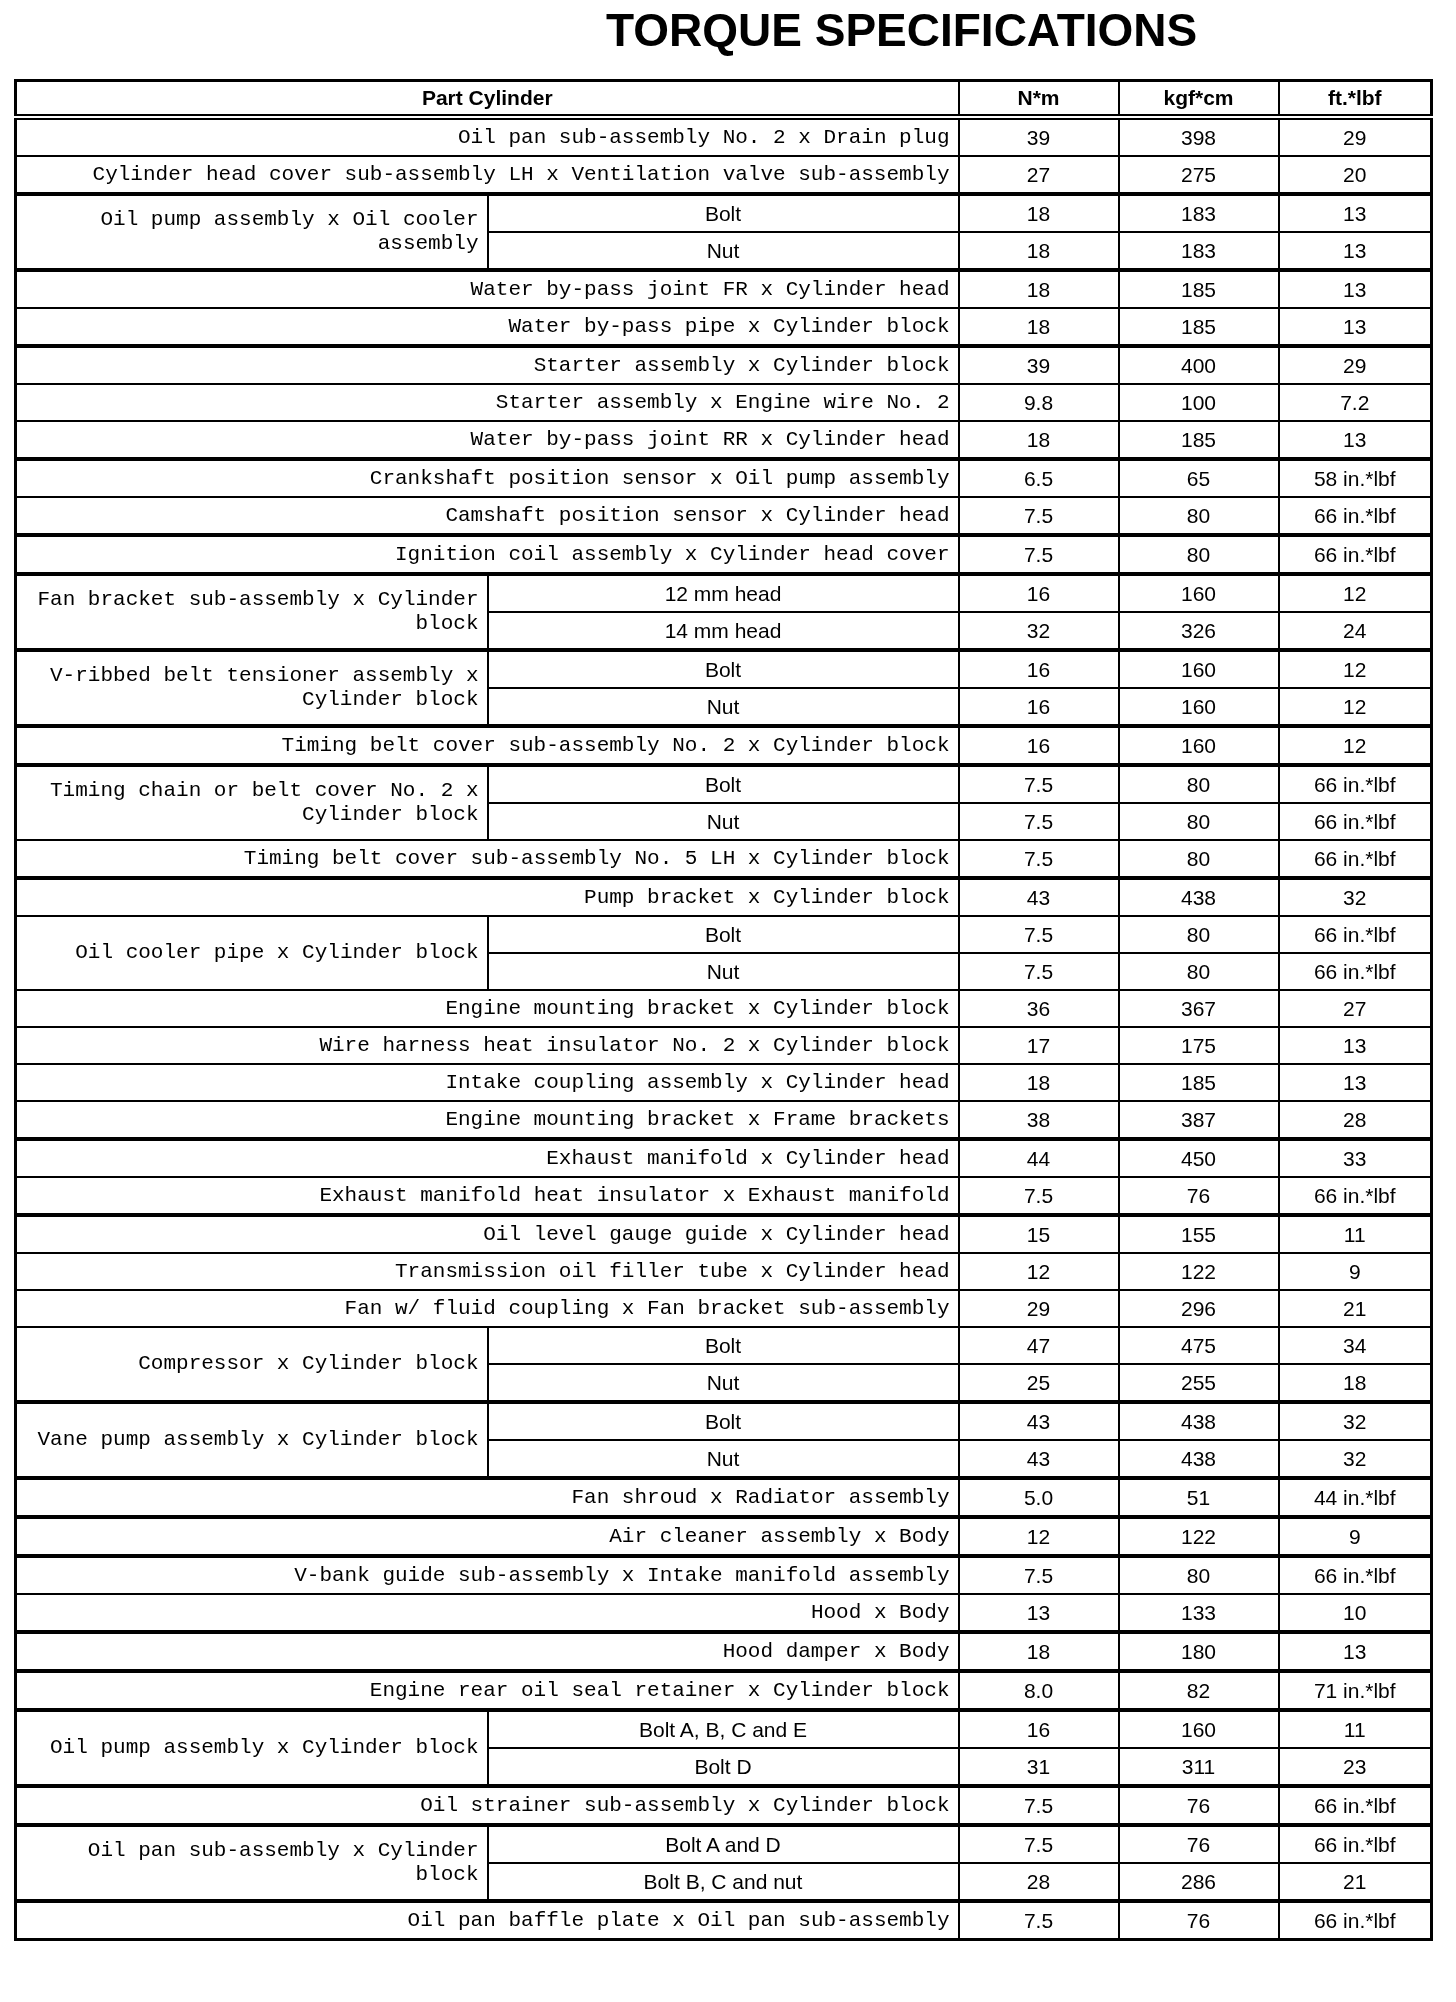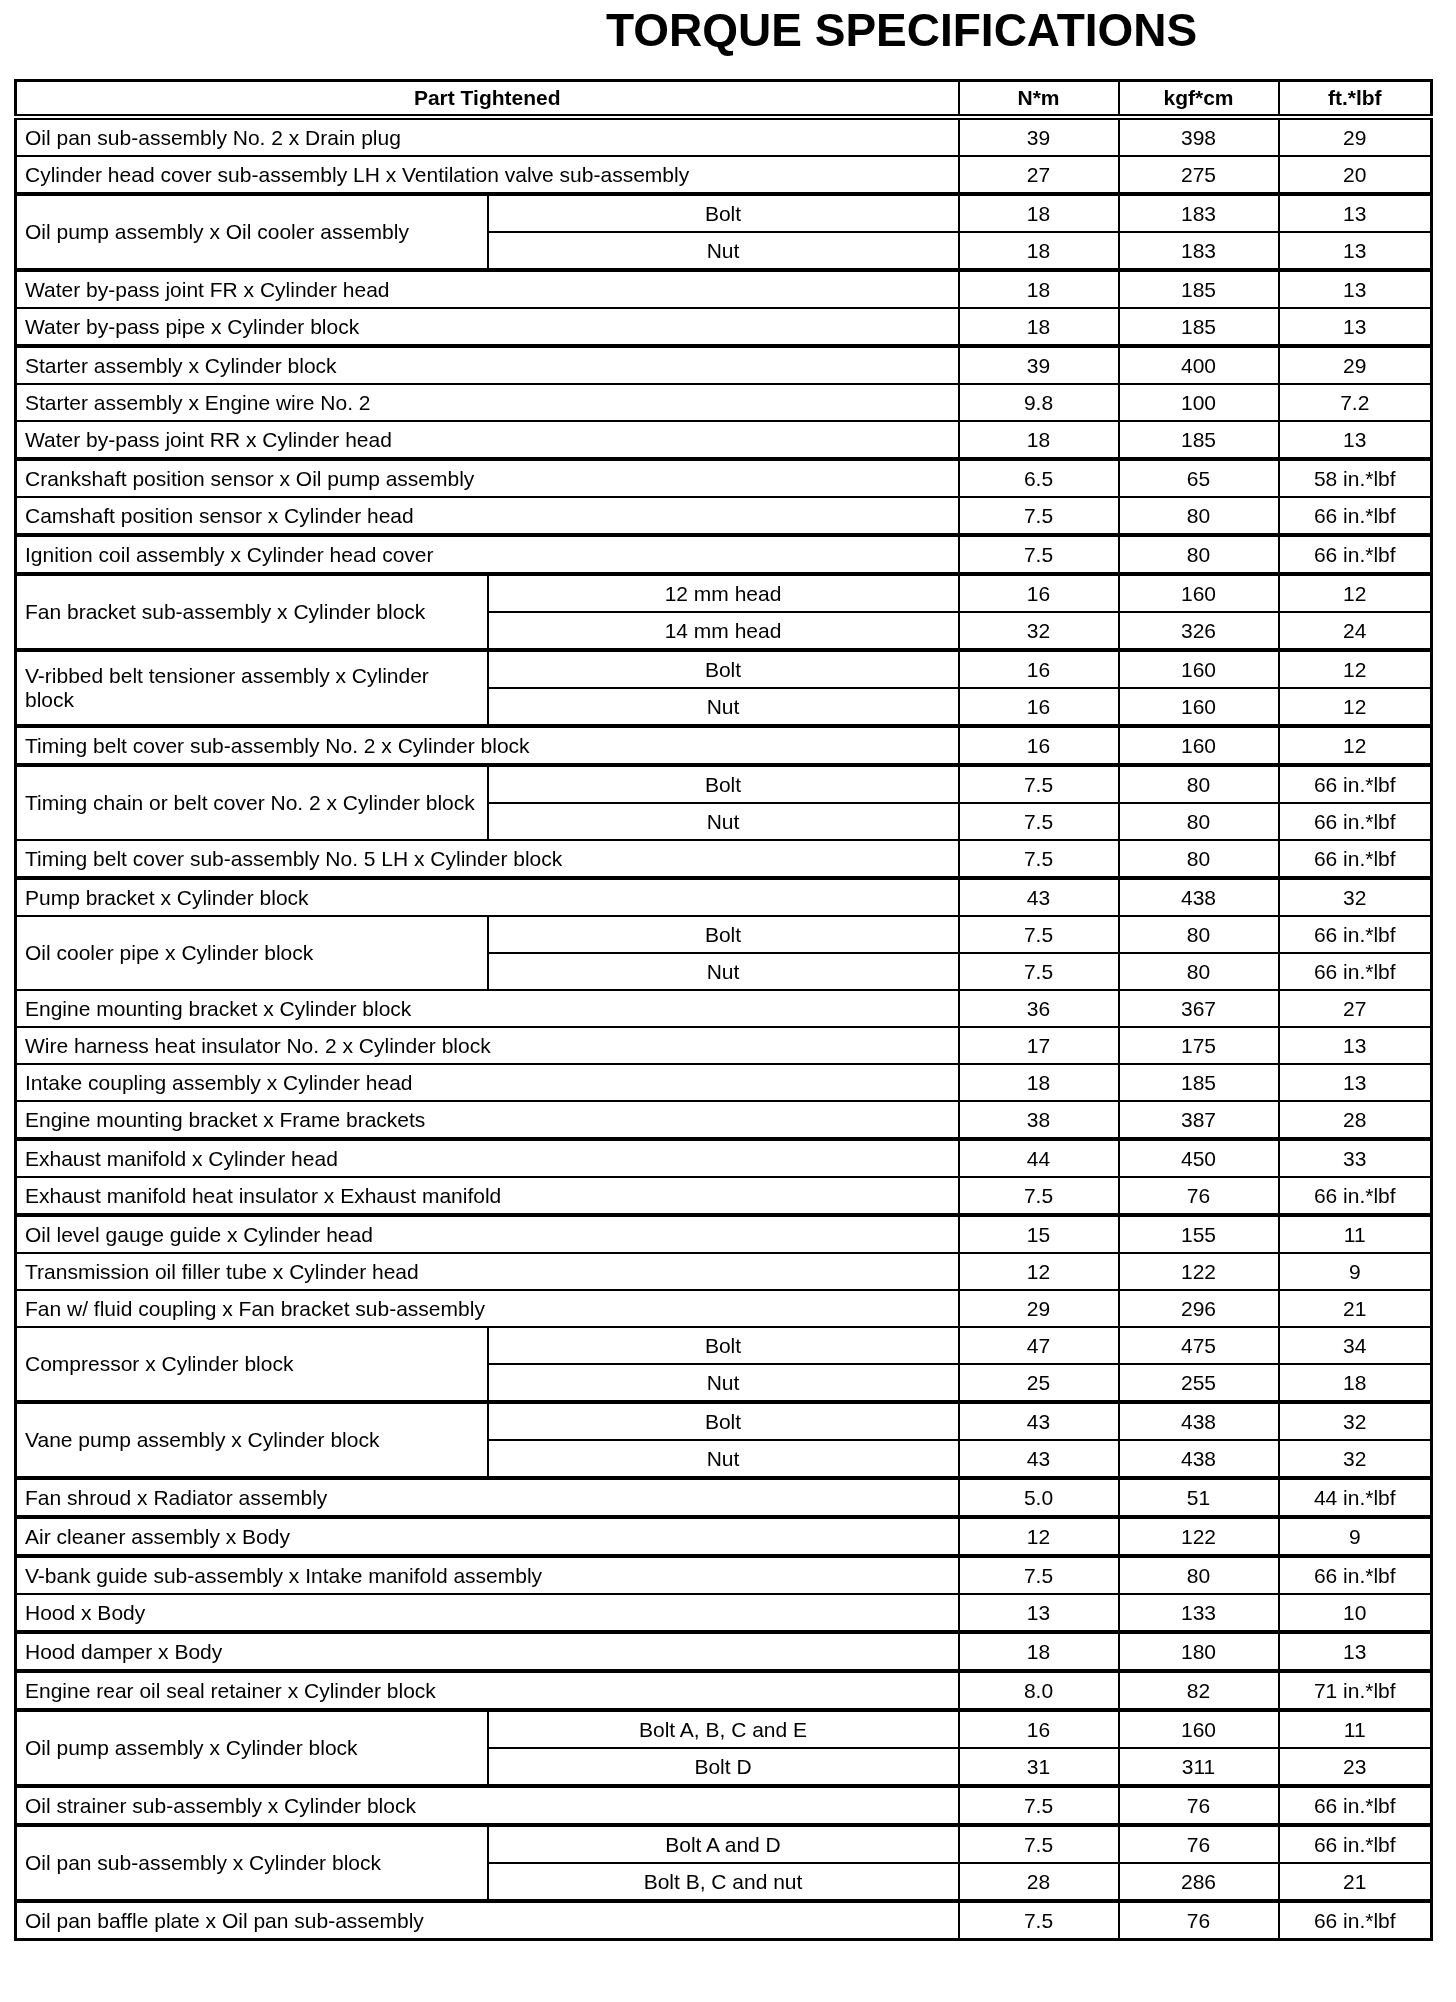--- a/index.html
+++ b/index.html
@@ -12,40 +12,40 @@
   col.c-sub { width: 471px; }
   col.c-nm { width: 160px; }
   col.c-kgf { width: 160px; }
   col.c-ft { width: 153px; }
   th, td { border: 2px solid #000; font-size: 21px; padding: 0 8px; height: 35px;
            line-height: 24px; vertical-align: middle; }
   thead th { font-weight: bold; font-size: 21px; text-align: center; height: 32px;
              border-top: 3px solid #000; border-bottom: 6px double #000; }
   td.num { text-align: center; }
   td.sub { text-align: center; }
-  td.part { text-align: left; }
+  td.part { text-align: right; font-family: Liberation Mono, monospace; }
   tr.thick > td { border-top: 4px solid #000; }
   table { border-left: 3px solid #000; border-right: 3px solid #000; border-bottom: 3px solid #000; }
 </style>
 </head>
 <body>
 
 <div class="title-wrap">TORQUE SPECIFICATIONS</div>
 
 <table>
   <colgroup>
     <col class="c-part">
       <col class="c-sub">
       <col class="c-nm">
       <col class="c-kgf">
       <col class="c-ft">
   </colgroup>
   <thead>
     <tr>
-      <th colspan="2">Part Tightened</th>
+      <th colspan="2">Part Cylinder</th>
       <th>N*m</th>
       <th>kgf*cm</th>
       <th>ft.*lbf</th>
     </tr>
   </thead>
   <tbody id="tbody">
       <tr>
         <td class="part" colspan="2">Oil pan sub-assembly No. 2 x Drain plug</td>
         <td class="num">39</td>
         <td class="num">398</td>

